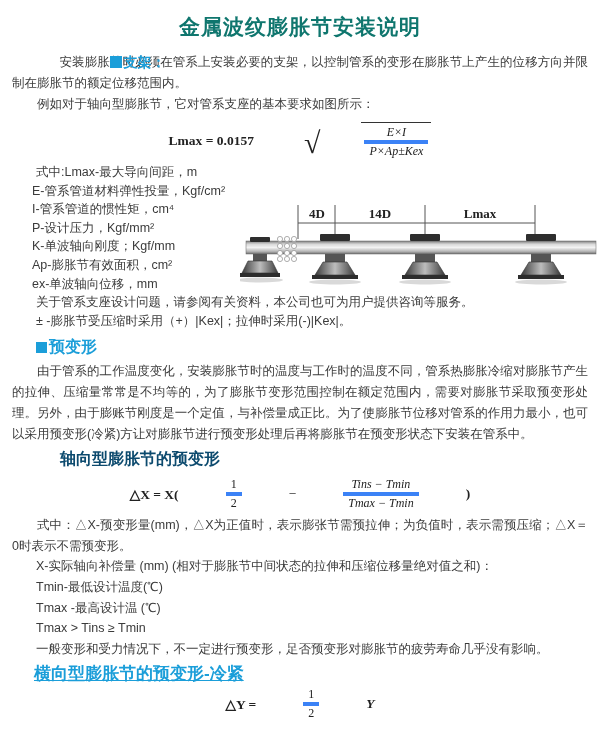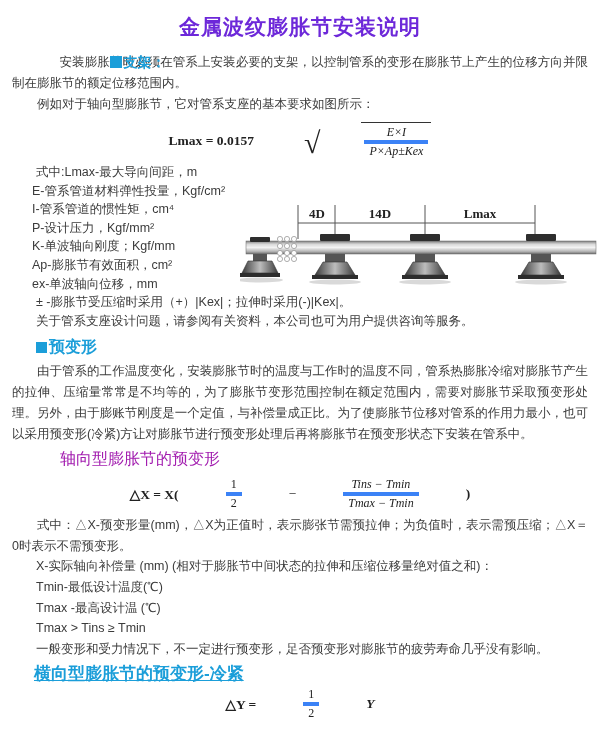--- a/index.html
+++ b/index.html
@@ -4,37 +4,37 @@
 <style>
   html,body { margin:0; padding:0; background:#ffffff; }
   body {
     width:600px; height:737px; overflow:hidden;
     font-family:"Liberation Sans", sans-serif;
     color:#3b3b3b; font-size:12.5px;
   }
   .page { position:relative; width:600px; height:737px; background:#fff; box-sizing:border-box; }
 
   .title {
-    text-align:center; font-size:21px; font-weight:bold; color:#6d28d9;
+    text-align:center; font-size:21px; font-weight:bold; color:#0f766e;
     margin:13px 0 11px 0; letter-spacing:1px;
   }
 
   .para { margin:0 12px; line-height:21px; text-align:justify; }
   .indent2 { text-indent:2em; }
   .para-first { text-indent:3.8em; position:relative; }
 
   .sq-bullet {
     display:inline-block; width:12px; height:12px; background:#1b9ed9;
     vertical-align:-1px; margin-right:2px;
   }
   .sq-bullet.small { width:11px; height:11px; }
   .sec-inline-head { color:#1b9ed9; font-size:14px; font-weight:bold; }
 
   .h2 { color:#1b9ed9; font-size:16px; font-weight:bold; margin:7px 0 3px 36px; }
-  .h3 { color:#a21caf; font-size:16px; font-weight:normal; margin:4px 16px 2px 60px; }
+  .h3 { color:#0c4a6e; font-size:16px; font-weight:bold; margin:4px 16px 2px 60px; }
   .h3b { color:#1b9ed9; font-size:17px; font-weight:bold; margin:3px 0 0 34px;text-decoration:underline; }
 
   
   .formula {
     display:flex; justify-content:center; align-items:center;
     font-family:"Liberation Serif", serif; color:#222; font-size:13.5px;
     margin:7px 0 4px 0; min-height:34px;gap:44px;
   }
   .f-bold { font-weight:bold; }
   .f-it { font-style:italic; }
@@ -86,22 +86,22 @@
   </div>
 
   <div class="def-section">
     <div class="def-line">式中:Lmax-最大导向间距，m</div>
     <div class="def-line deep">E-管系管道材料弹性投量，Kgf/cm²</div>
     <div class="def-line deep">I-管系管道的惯性矩，cm⁴</div>
     <div class="def-line deep">P-设计压力，Kgf/mm²</div>
     <div class="def-line deep">K-单波轴向刚度；Kgf/mm</div>
     <div class="def-line deep">Ap-膨胀节有效面积，cm²</div>
     <div class="def-line deep">ex-单波轴向位移，mm</div>
+    <div class="def-line">关于管系支座设计问题，请参阅有关资料，本公司也可为用户提供咨询等服务。</div>
     <div class="def-line">± -膨胀节受压缩时采用（+）|Kex|；拉伸时采用(-)|Kex|。</div>
-    <div class="def-line">关于管系支座设计问题，请参阅有关资料，本公司也可为用户提供咨询等服务。</div>
 
     <svg class="diagram" viewBox="0 0 358 96">
       <defs>
         <linearGradient id="pipeGrad" x1="0" y1="0" x2="0" y2="1">
           <stop offset="0" stop-color="#7f7f7f"></stop>
           <stop offset="0.25" stop-color="#d9d9d9"></stop>
           <stop offset="0.5" stop-color="#f3f3f3"></stop>
           <stop offset="0.8" stop-color="#b5b5b5"></stop>
           <stop offset="1" stop-color="#6f6f6f"></stop>
         </linearGradient>

